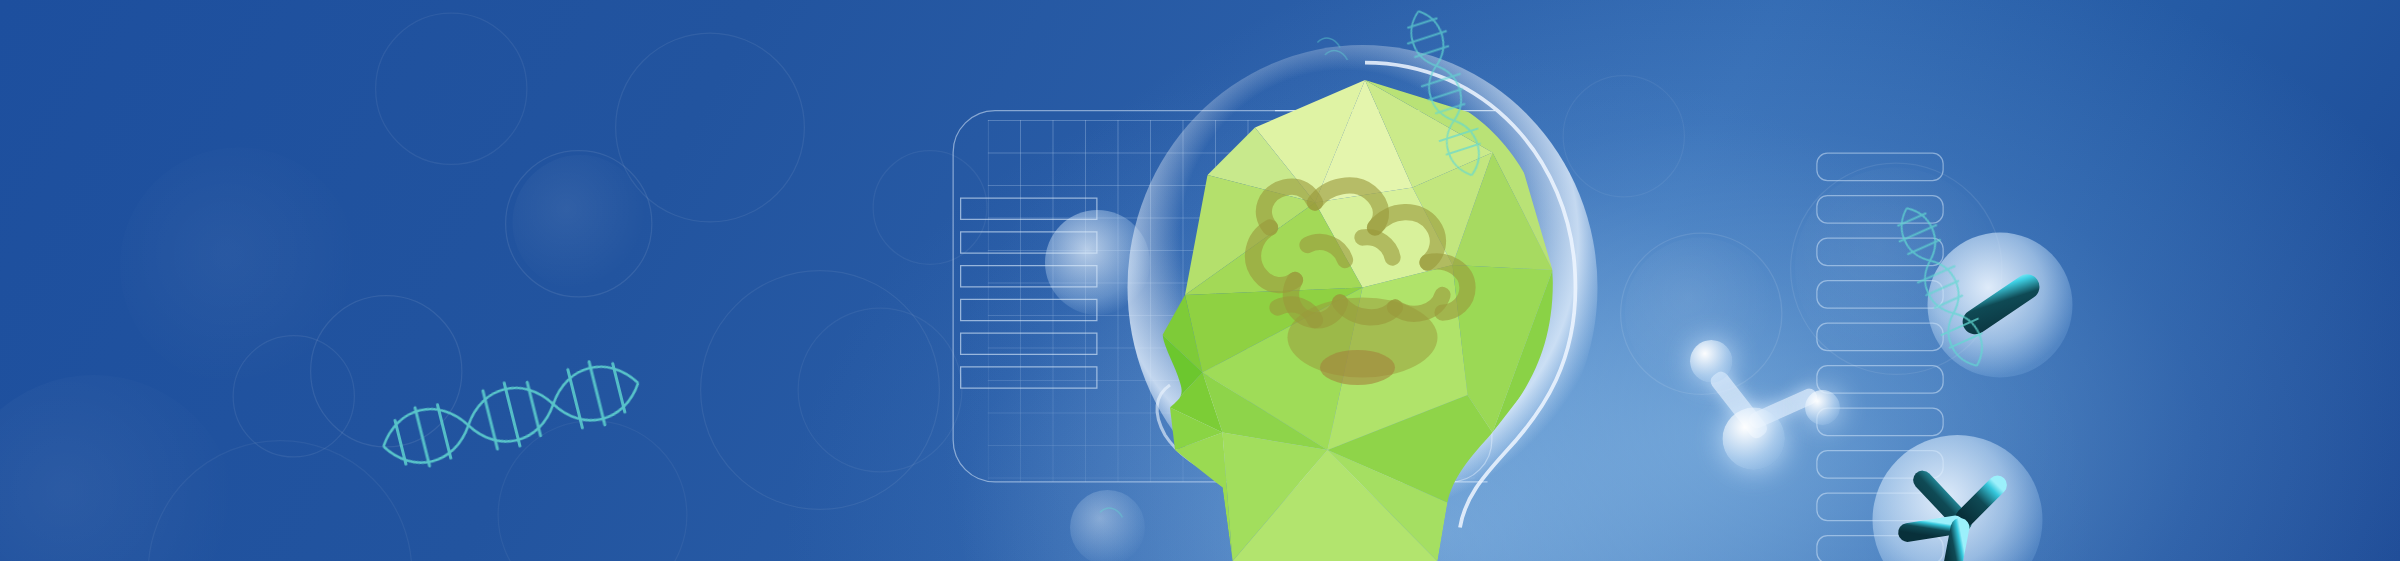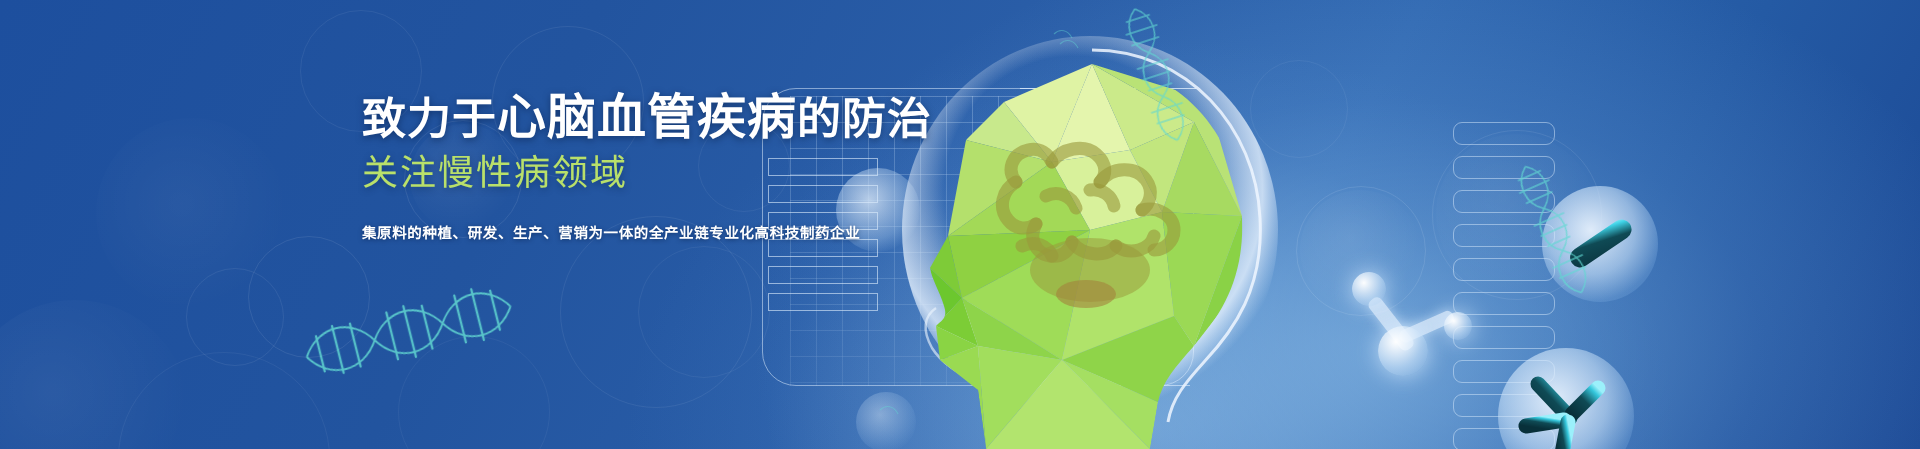--- a/index.html
+++ b/index.html
@@ -334,21 +334,14 @@
       </g>
 
       <g stroke-width="1.2" opacity=".5">
         <path d="M1054,34 C1060,28 1068,30 1072,38"></path>
         <path d="M1060,44 C1066,38 1074,40 1078,48"></path>
         <path d="M880,410 C886,404 894,406 898,414"></path>
       </g>
     </g>
   </svg>
 
-  <div class="text-block">
-    <div class="headline">
-      <span>致力于</span><span class="em">心脑血管疾病</span><span>的防治</span>
-    </div>
-    <div class="subheadline">关注慢性病领域</div>
-    <div class="tagline">集原料的种植、研发、生产、营销为一体的全产业链专业化高科技制药企业</div>
-  </div>
 
 </div>
 
 </body></html>

